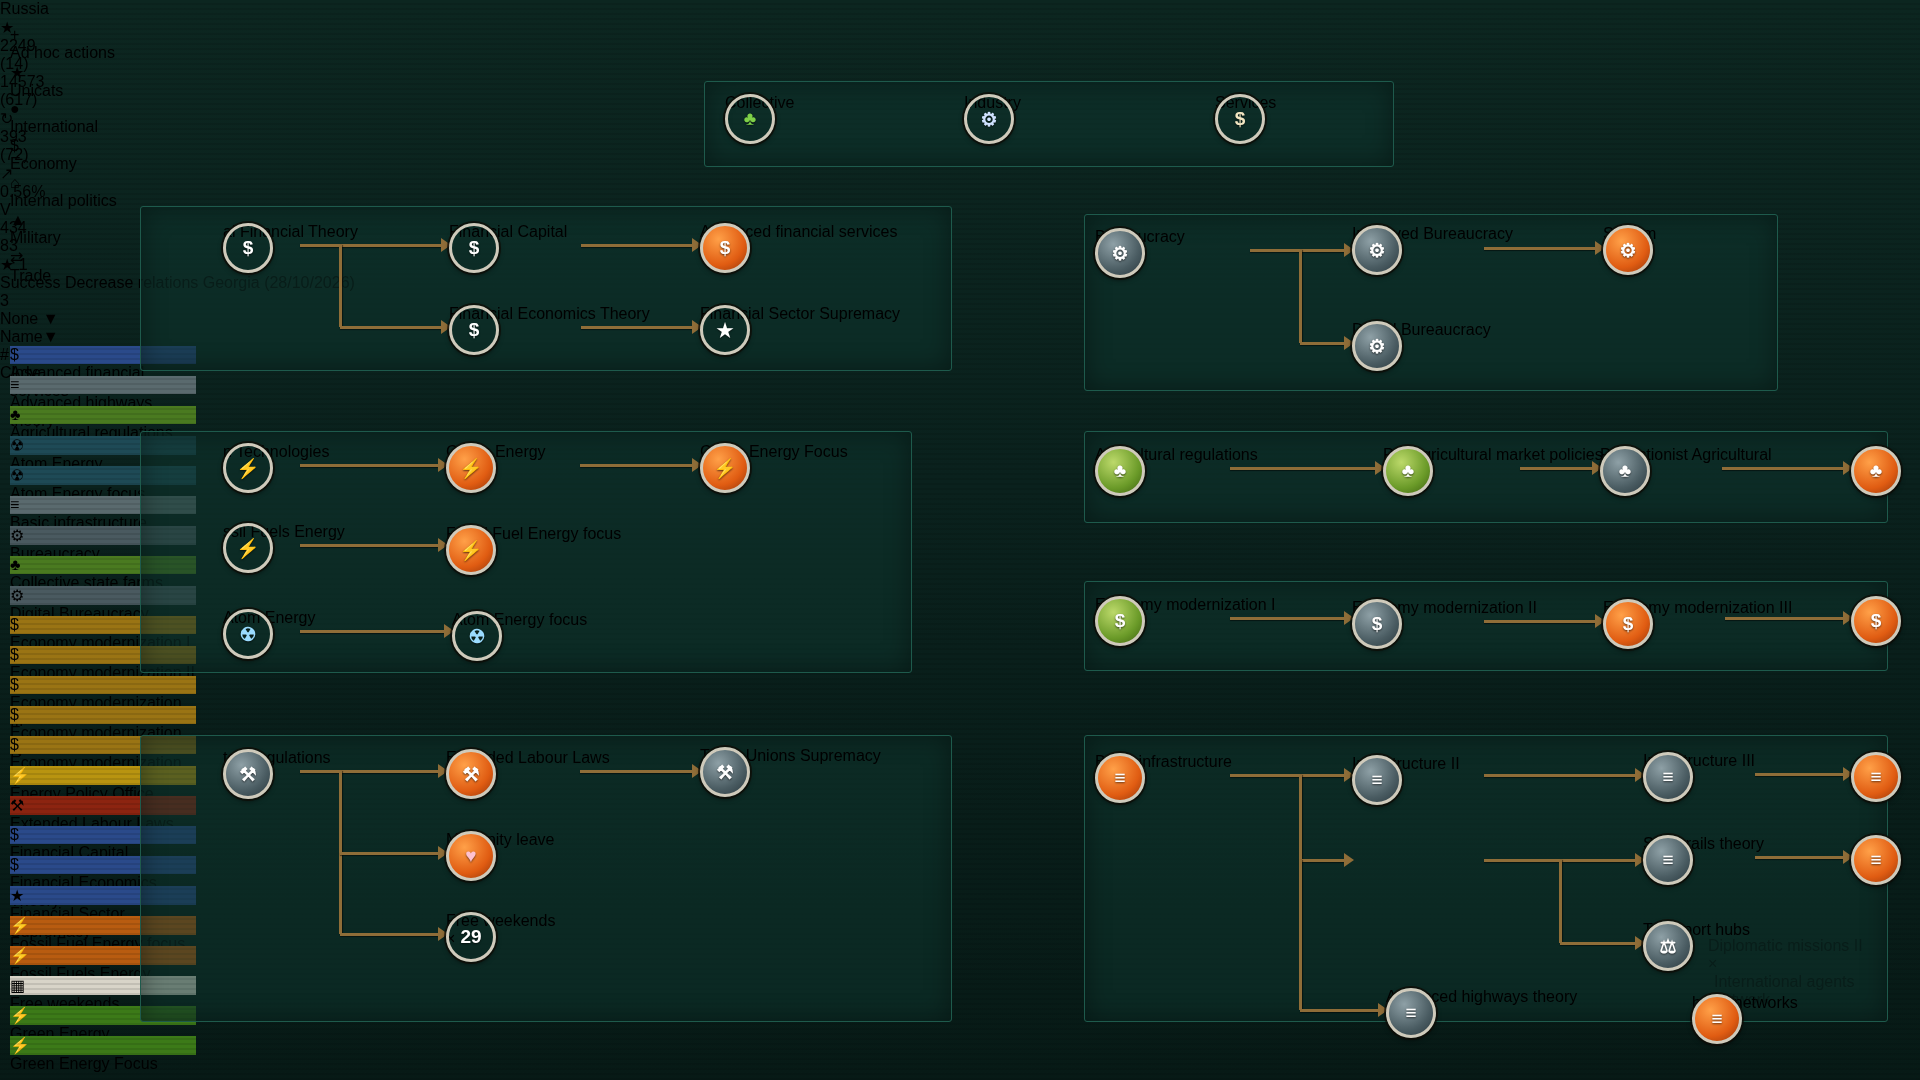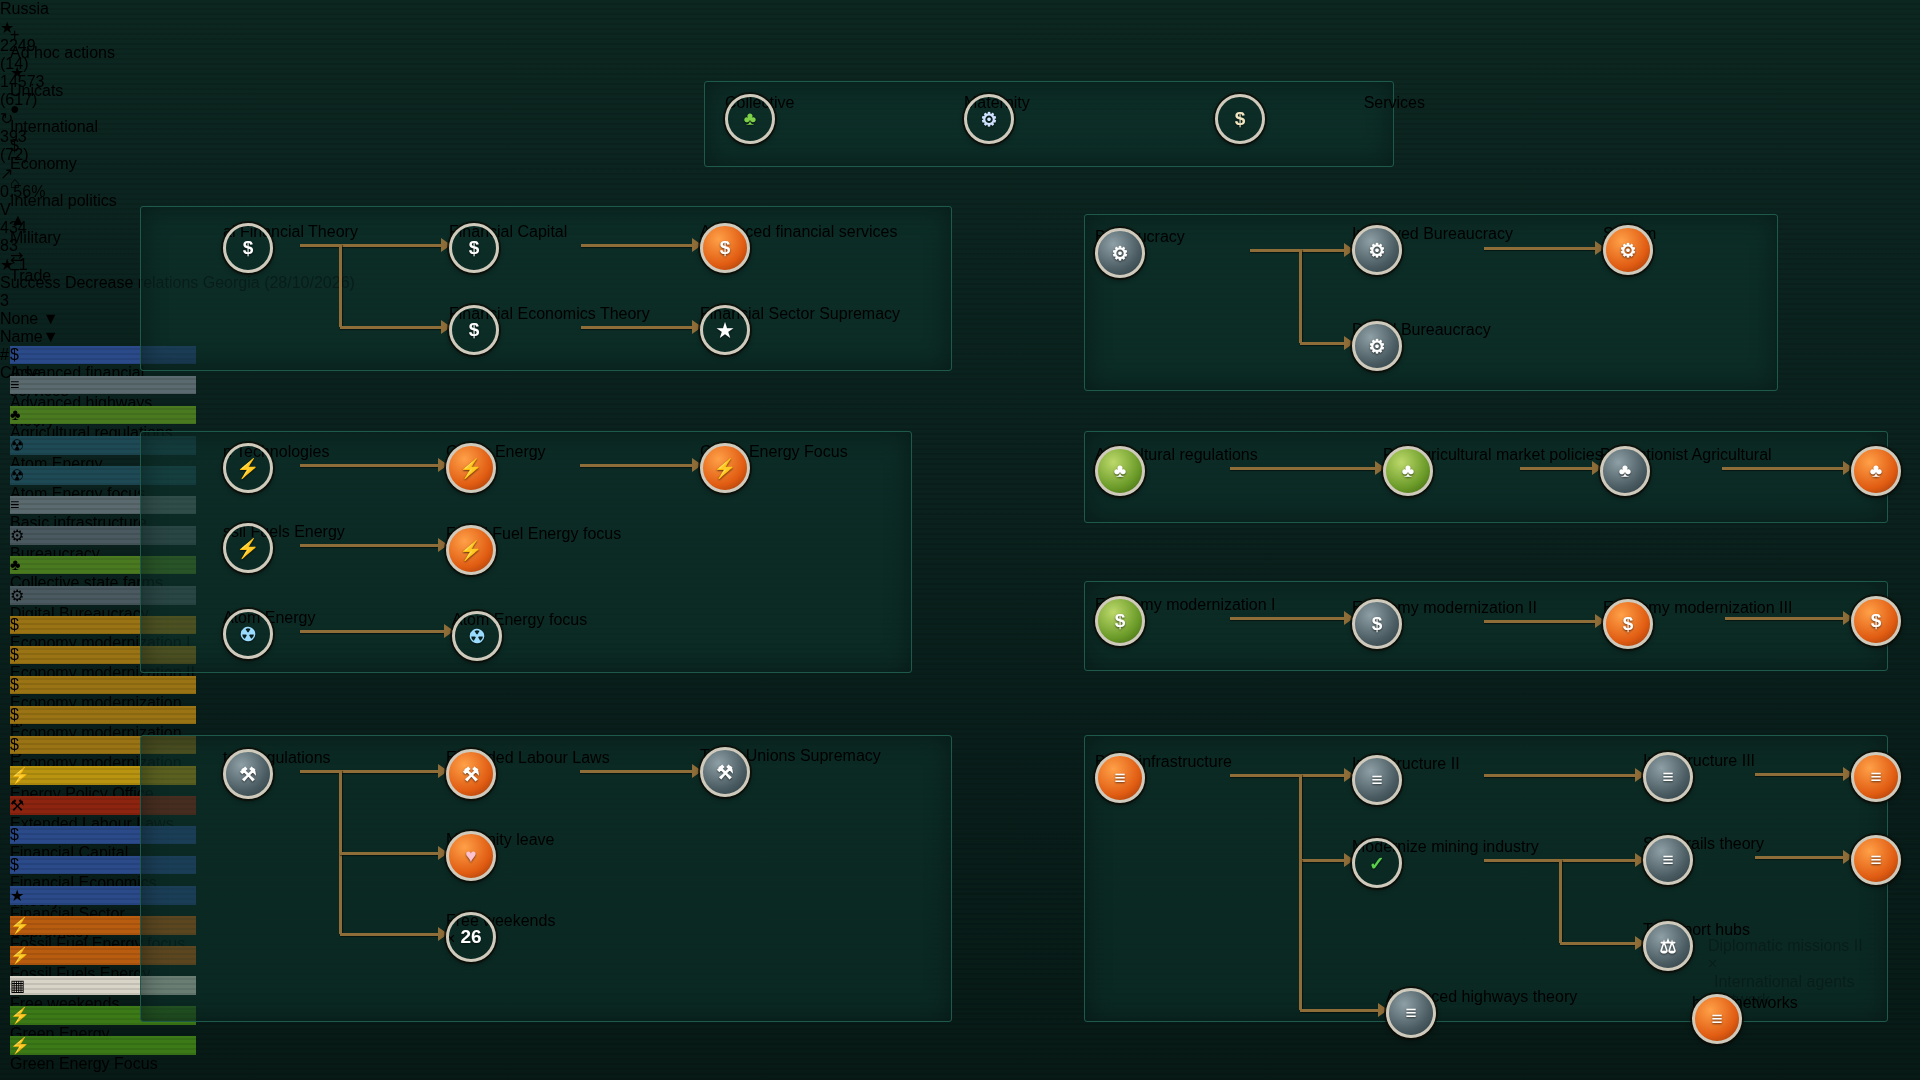--- a/index.html
+++ b/index.html
@@ -362,25 +362,25 @@
     <div class="panel" style="position: absolute; left: 1084px; top: 581px; width: 802px; height: 88px;"></div>
     <div class="panel" style="position: absolute; left: 140px; top: 735px; width: 810px; height: 285px;"></div>
     <div class="panel" style="position: absolute; left: 1084px; top: 735px; width: 802px; height: 285px;"></div>
     <div class="panel" style="position: absolute; left: 704px; top: 81px; width: 688px; height: 84px;"></div>
     <div class="node" style="position: absolute; left: 725px; top: 94px; width: 210px; height: 70px;">
       <div class="banner banner-green">Collective</div>
       <div class="fx-dot dot-green" style="position: absolute; left: 40px; top: 28px; width: 20px; height: 20px;"></div>
       <div class="circle circle-dark cat-ring" style="color: rgb(126, 208, 72);">♣</div>
     </div>
     <div class="node" style="position: absolute; left: 964px; top: 94px; width: 210px; height: 70px;">
-      <div class="banner banner-green">Maternity</div>
+      <div class="banner banner-green">Industry</div>
       <div class="fx-dot dot-green" style="position: absolute; left: 40px; top: 28px; width: 20px; height: 20px;"></div>
       <div class="circle circle-blue cat-ring" style="color: rgb(207, 226, 255);">⚙</div>
     </div>
-    <div class="node" style="position: absolute; left: 1215px; top: 94px; width: 210px; height: 70px; text-align: right;">
+    <div class="node" style="position: absolute; left: 1215px; top: 94px; width: 210px; height: 70px;">
       <div class="banner banner-green">Services</div>
       <div class="fx-dot dot-green" style="position: absolute; left: 40px; top: 28px; width: 20px; height: 20px;"></div>
       <div class="circle circle-dark cat-ring" style="color: rgb(242, 230, 194);">$</div>
     </div>
     <div class="edge-h" style="position: absolute; left: 300px; top: 244px; width: 141px; height: 3px;"></div>
     <div class="edge-arrow" style="position: absolute; left: 441px; top: 238px; width: 0px; height: 0px;"></div>
     <div class="edge-v" style="position: absolute; left: 339px; top: 245px; width: 3px; height: 82px;"></div>
     <div class="edge-h" style="position: absolute; left: 340px; top: 326px; width: 101px; height: 3px;"></div>
     <div class="edge-arrow" style="position: absolute; left: 441px; top: 320px; width: 0px; height: 0px;"></div>
     <div class="edge-h" style="position: absolute; left: 581px; top: 244px; width: 111px; height: 3px;"></div>
@@ -655,21 +655,21 @@
       <div class="circle circle-orange" style="color: rgb(255, 194, 208);">♥</div>
       <div class="xbadge">×</div>
     </div>
     <div class="node" style="position: absolute; left: 446px; top: 912px; width: 220px; height: 66px;">
       <div class="banner banner-green">Free weekends</div>
       <div class="effects fx-green">
         <div class="fx-dot dot-red"></div>
         <div class="fx-dot dot-red"></div>
         <div class="fx-dot dot-gold"></div>
       </div>
-      <div class="circle circle-cal">26</div>
+      <div class="circle circle-cal">29</div>
       <div class="xbadge">×</div>
     </div>
     <div class="node" style="position: absolute; left: 1095px; top: 753px; width: 220px; height: 66px;">
       <div class="banner banner-green">Basic infrastructure</div>
       <div class="effects fx-green">
         <div class="fx-dot dot-red"></div>
       </div>
       <div class="circle circle-orange">≡</div>
     </div>
     <div class="node" style="position: absolute; left: 1352px; top: 755px; width: 220px; height: 66px;">
@@ -682,27 +682,20 @@
     </div>
     <div class="node" style="position: absolute; left: 1643px; top: 752px; width: 220px; height: 66px;">
       <div class="banner banner-gray">Infrastructure III</div>
       <div class="effects fx-gray">
         <div class="fx-dot dot-gray"></div>
       </div>
       <div class="circle circle-gray">≡</div>
     </div>
     <div class="node" style="position: absolute; left: 1851px; top: 752px; width: 220px; height: 66px;">
       <div class="circle circle-orange">≡</div>
-    </div>
-    <div class="node" style="position: absolute; left: 1352px; top: 838px; width: 220px; height: 66px;">
-      <div class="banner banner-green">Modernize mining industry</div>
-      <div class="effects fx-green">
-        <div class="fx-dot dot-green"></div>
-      </div>
-      <div class="circle circle-blue" style="color: rgb(90, 208, 74);">✓</div>
     </div>
     <div class="node" style="position: absolute; left: 1643px; top: 835px; width: 220px; height: 66px;">
       <div class="banner banner-gray">Superrails theory</div>
       <div class="effects fx-gray">
         <div class="fx-dot dot-gold"></div>
       </div>
       <div class="circle circle-gray">≡</div>
     </div>
     <div class="node" style="position: absolute; left: 1851px; top: 835px; width: 220px; height: 66px;">
       <div class="circle circle-orange">≡</div>

